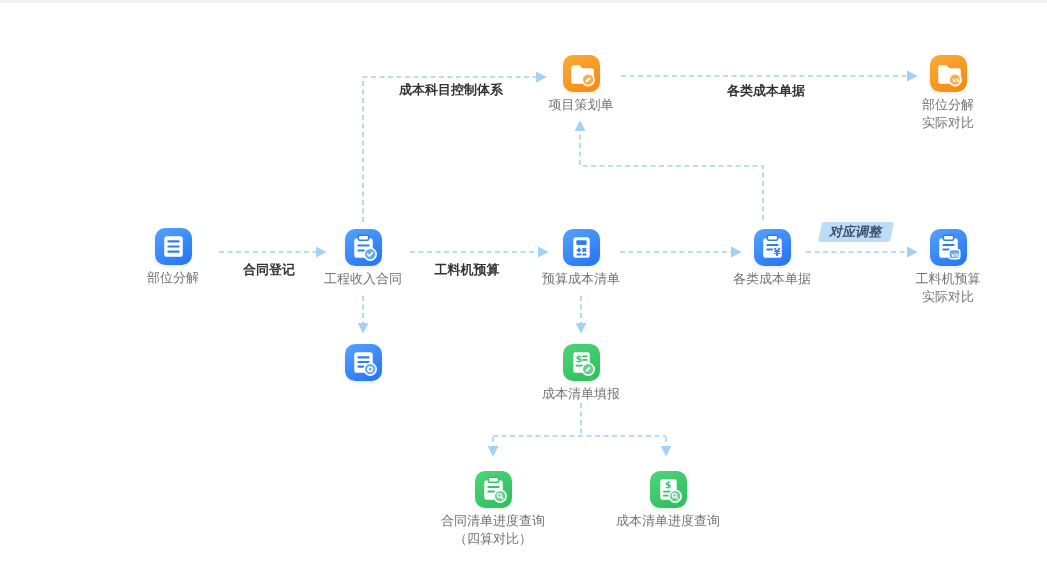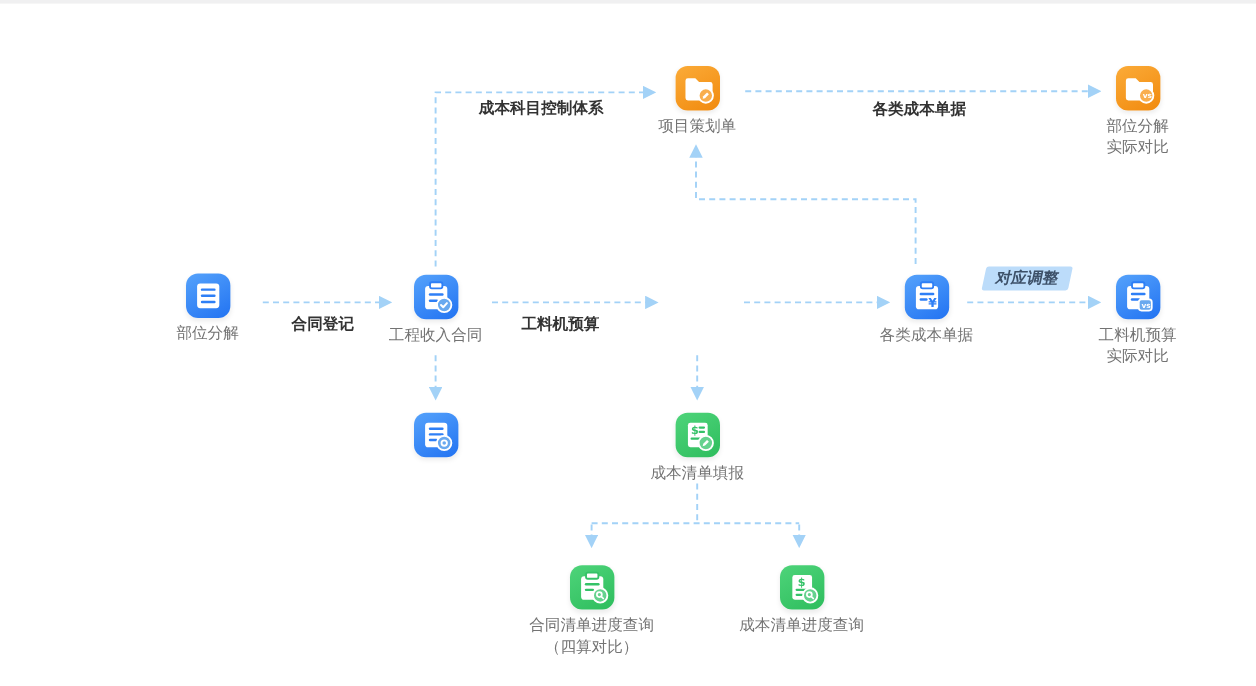--- a/index.html
+++ b/index.html
@@ -93,20 +93,40 @@
         <circle cx="24.5" cy="24.5" r="5.8" fill="#69A9EF" stroke="#fff" stroke-width="1.5"></circle>
         <path d="M21.9,24.5 l1.8,1.8 l3,-3.3" stroke="#fff" stroke-width="1.6" fill="none" stroke-linecap="round" stroke-linejoin="round"></path>
       </svg>
     </div>
     <div class="node-label">
       <span>工程收入合同</span>
       <span></span>
     </div>
   </div>
 
+  <div class="node" style="left:581px;top:229px">
+    <div class="icon blue">
+      <svg width="37" height="37" viewBox="0 0 36 36">
+        <rect x="10" y="8" width="16" height="20" rx="2.5" fill="#fff"></rect>
+        <rect x="13" y="11" width="10" height="4.5" rx="1" fill="#2E7FF6"></rect>
+        <g stroke="#2E7FF6" stroke-width="1.8" stroke-linecap="round">
+          <line x1="14" y1="20.5" x2="17" y2="20.5"></line>
+          <line x1="15.5" y1="19" x2="15.5" y2="22"></line>
+          <line x1="19.6" y1="19.2" x2="21.9" y2="21.6"></line>
+          <line x1="21.9" y1="19.2" x2="19.6" y2="21.6"></line>
+          <line x1="14" y1="24.8" x2="17" y2="24.8"></line>
+          <line x1="19.5" y1="24.8" x2="22" y2="24.8"></line>
+        </g>
+      </svg>
+    </div>
+    <div class="node-label">
+      <span>预算成本清单</span>
+      <span></span>
+    </div>
+  </div>
 
   <div class="node" style="left:772px;top:229px">
     <div class="icon blue">
       <svg width="37" height="37" viewBox="0 0 36 36">
         <rect x="9" y="9" width="18" height="19" rx="2.5" fill="#fff"></rect>
         <rect x="13" y="6" width="10" height="5" rx="1.5" fill="#fff" stroke="#2E7FF6" stroke-width="1.5"></rect>
         <g stroke="#2E7FF6" stroke-width="2" stroke-linecap="round">
           <line x1="13" y1="15.5" x2="23" y2="15.5"></line>
           <line x1="13" y1="20" x2="17.5" y2="20"></line>
         </g>

